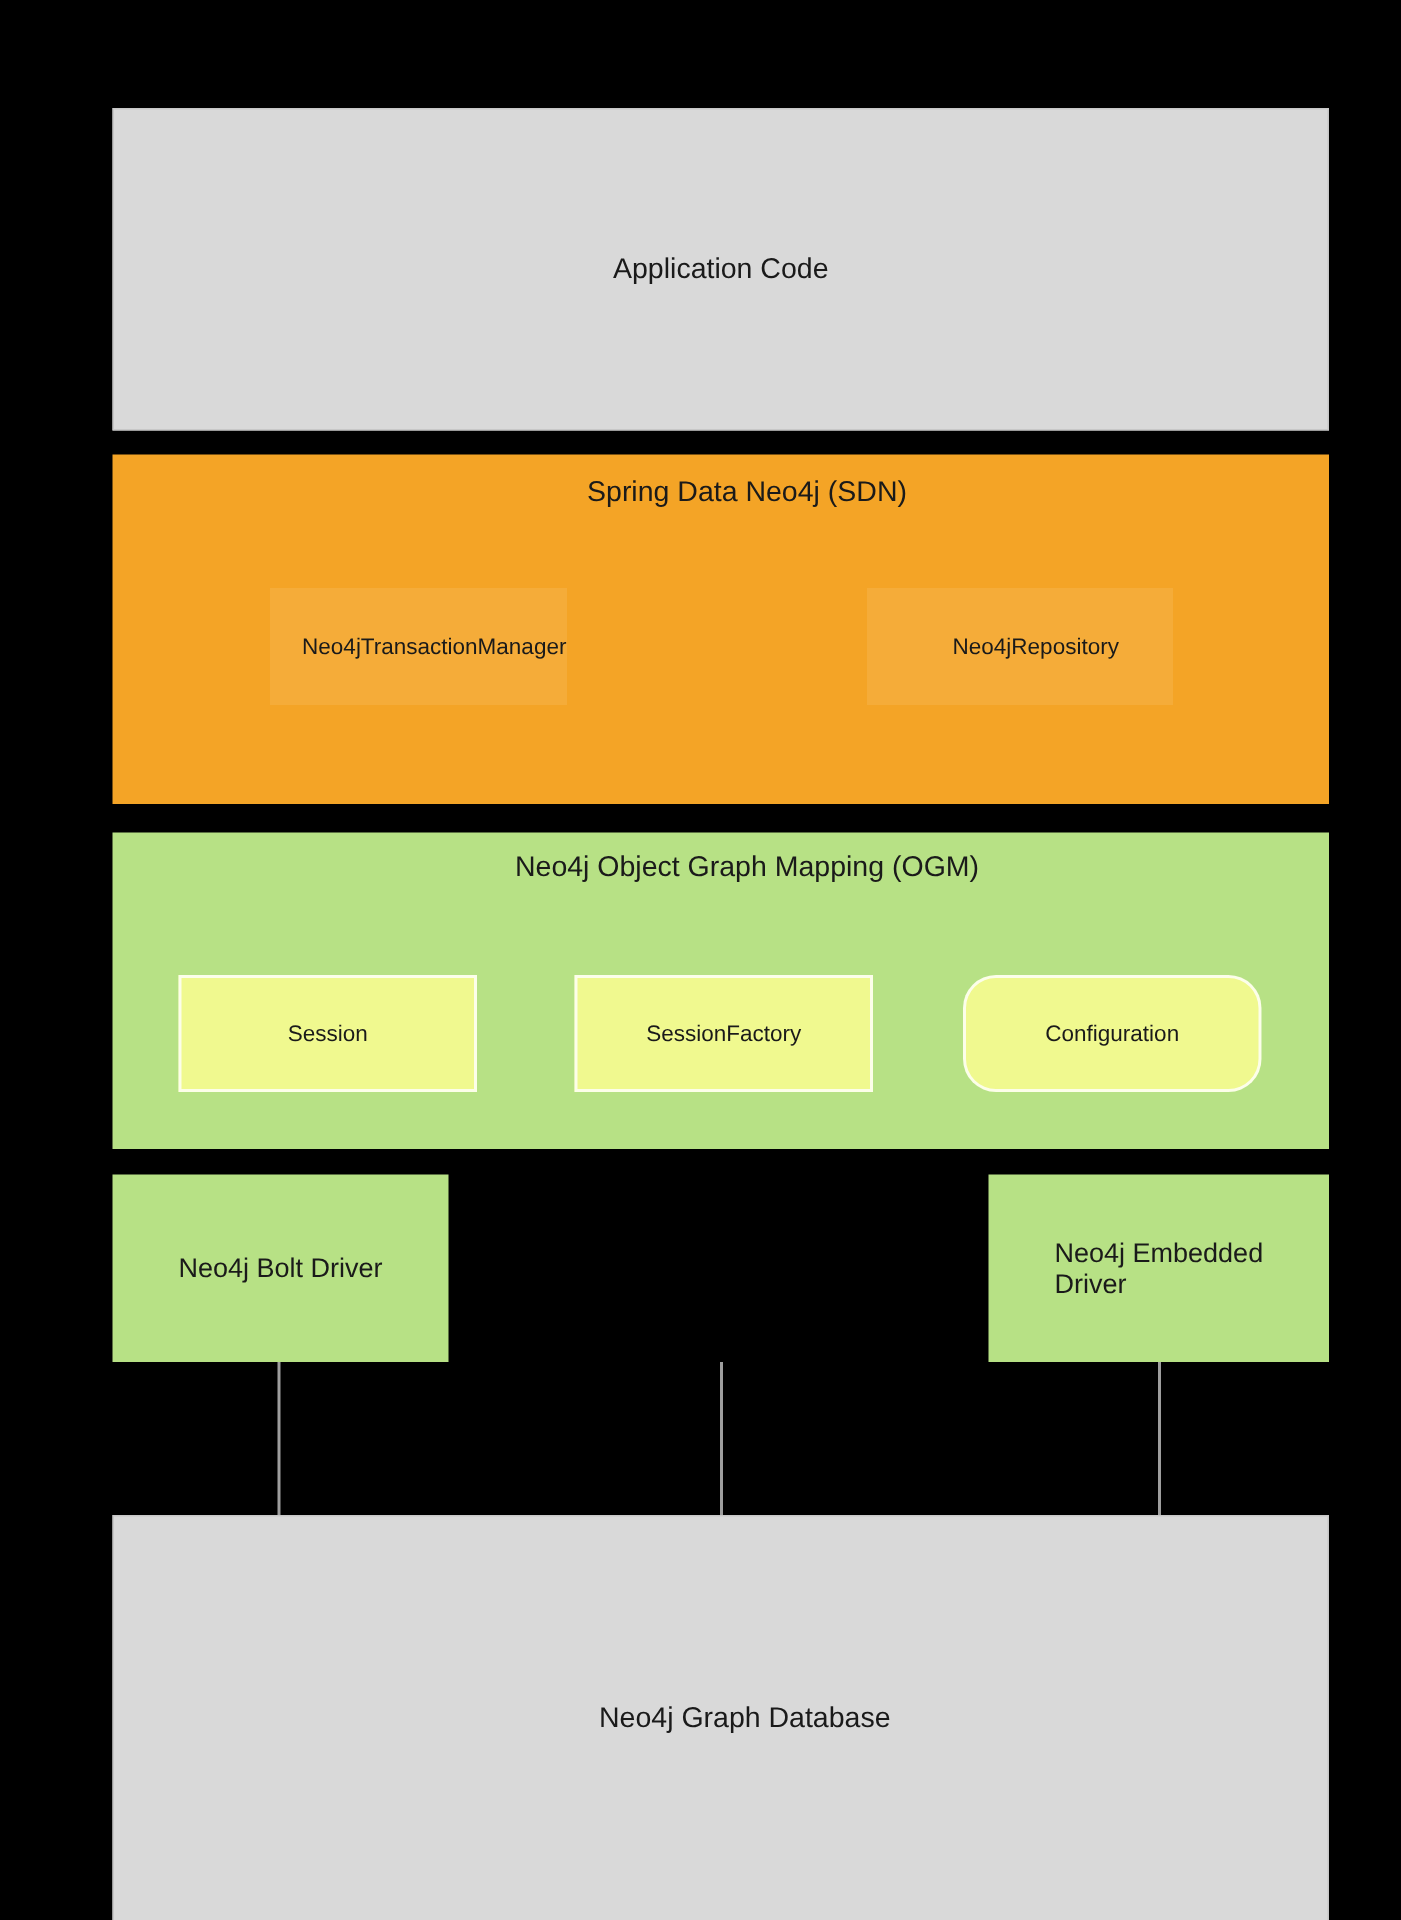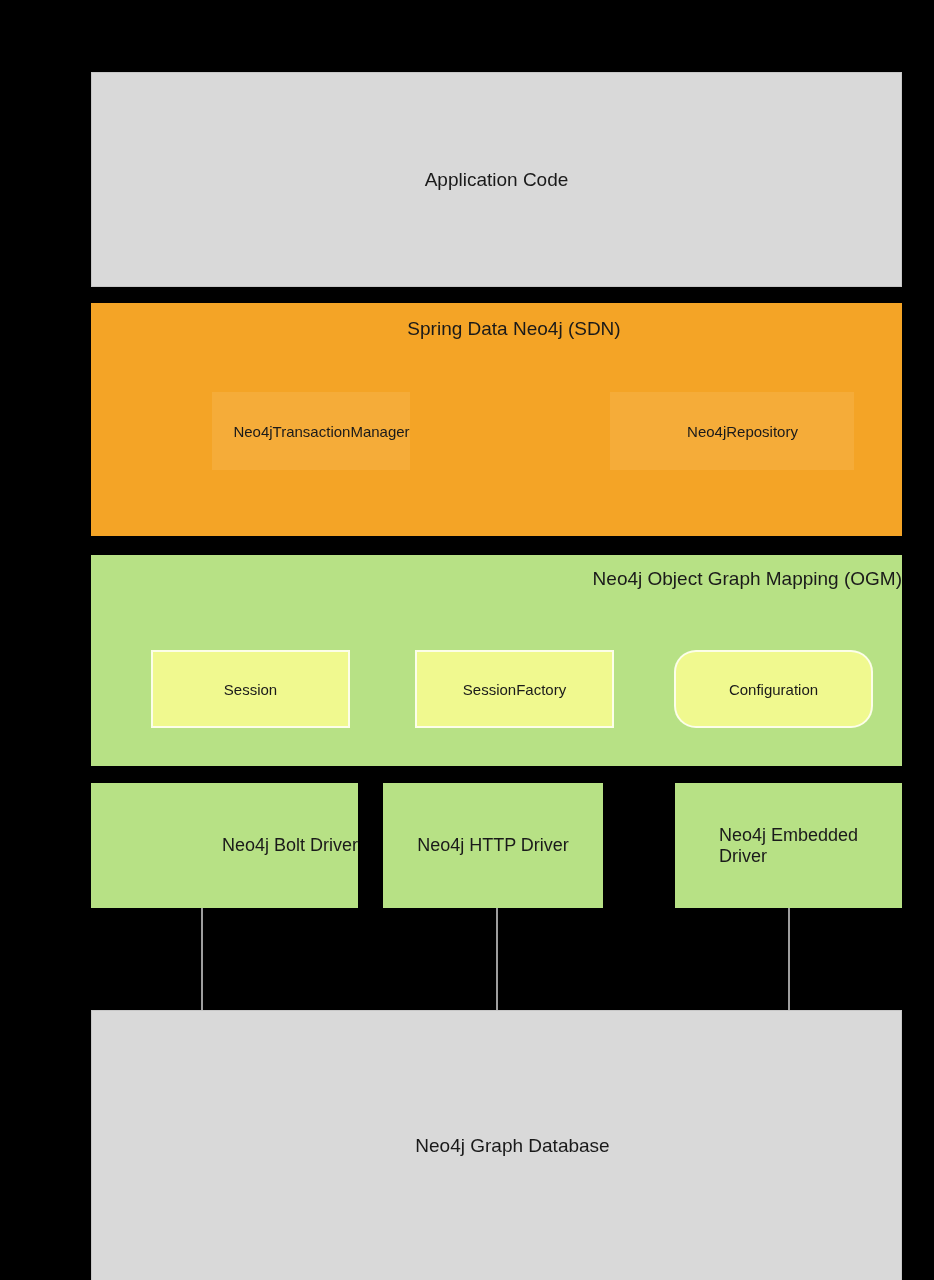--- a/index.html
+++ b/index.html
@@ -9,21 +9,21 @@
   }
   #canvas {
     position: relative;
     width: 934px;
     height: 1280px;
     background: var(--bg, #000);
     font-family: "Liberation Sans", sans-serif;
     color: var(--text, #1a1a1a);
     overflow: hidden;
   }
-  .abs { position: absolute; box-sizing: border-box; margin-left: 16px; }
+  .abs { position: absolute; box-sizing: border-box; }
 
   .box-gray {
     background: var(--gray, #d9d9d9);
     border: 1px solid #c7c7c7;
     display: flex;
     align-items: center;
     justify-content: center;
   }
   .box-gray .label { font-size: 19px; }
 
@@ -75,43 +75,40 @@
 
   <div class="abs box-gray" style="left:75px; top:72px; width:811px; height:215px;">
     <span class="label">Application Code</span>
   </div>
 
   <div class="abs box-sdn" style="left:75px; top:303px; width:811px; height:233px;">
     <div class="section-title" style="top:15px;">Spring Data Neo4j (SDN)</div>
     <div class="abs sdn-inner" style="left:105px; top:89px; width:198px; height:78px;">
       <span>Neo4jTransactionManager</span>
     </div>
-    <div class="abs sdn-inner" style="left:503px; top:89px; width:244px; height:78px;">
+    <div class="abs sdn-inner" style="left:503px; top:89px; width:204px; height:78px;">
       <span>Neo4jRepository</span>
     </div>
   </div>
 
   <div class="abs box-ogm" style="left:75px; top:555px; width:811px; height:211px;">
-    <div class="section-title" style="top:13px;text-align:right;">Neo4j Object Graph Mapping (OGM)</div>
+    <div class="section-title" style="top:13px;">Neo4j Object Graph Mapping (OGM)</div>
     <div class="abs box-yellow" style="left:44px; top:95px; width:199px; height:78px;">
       <span>Session</span>
     </div>
     <div class="abs box-yellow" style="left:308px; top:95px; width:199px; height:78px;">
       <span>SessionFactory</span>
     </div>
     <div class="abs box-yellow" style="left:567px; top:95px; width:199px; height:78px;border-radius:22px;">
       <span>Configuration</span>
     </div>
   </div>
 
-  <div class="abs box-driver" style="left:75px; top:783px; width:267px; height:125px;justify-content:flex-end;">
+  <div class="abs box-driver" style="left:75px; top:783px; width:224px; height:125px;">
     <span>Neo4j Bolt Driver</span>
-  </div>
-  <div class="abs box-driver" style="left:367px; top:783px; width:220px; height:125px;">
-    <span>Neo4j HTTP Driver</span>
   </div>
   <div class="abs box-driver" style="left:659px; top:783px; width:227px; height:125px;padding-left:44px;">
     <span>Neo4j Embedded Driver</span>
   </div>
 
   <div class="abs connector" style="left:185px; top:908px; height:102px;"></div>
   <div class="abs connector" style="left:480px; top:908px; height:102px;"></div>
   <div class="abs connector" style="left:772px; top:908px; height:102px;"></div>
 
   <div class="abs box-gray" style="left:75px; top:1010px; width:811px; height:272px;padding-left:32px;">

